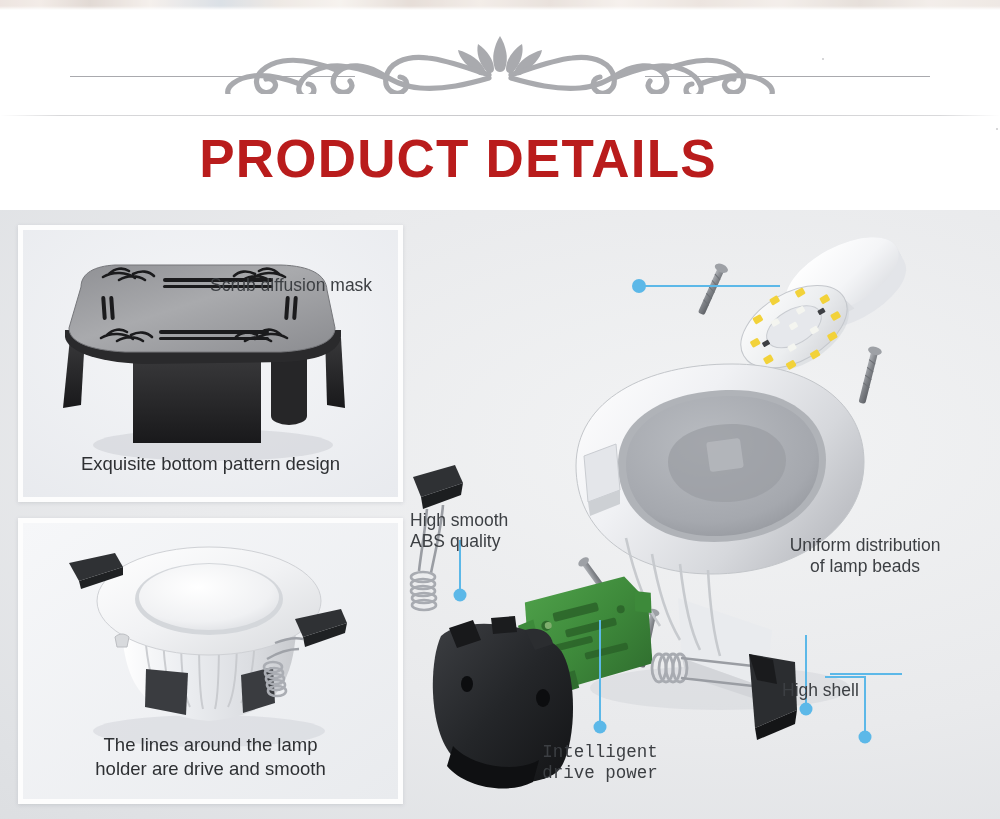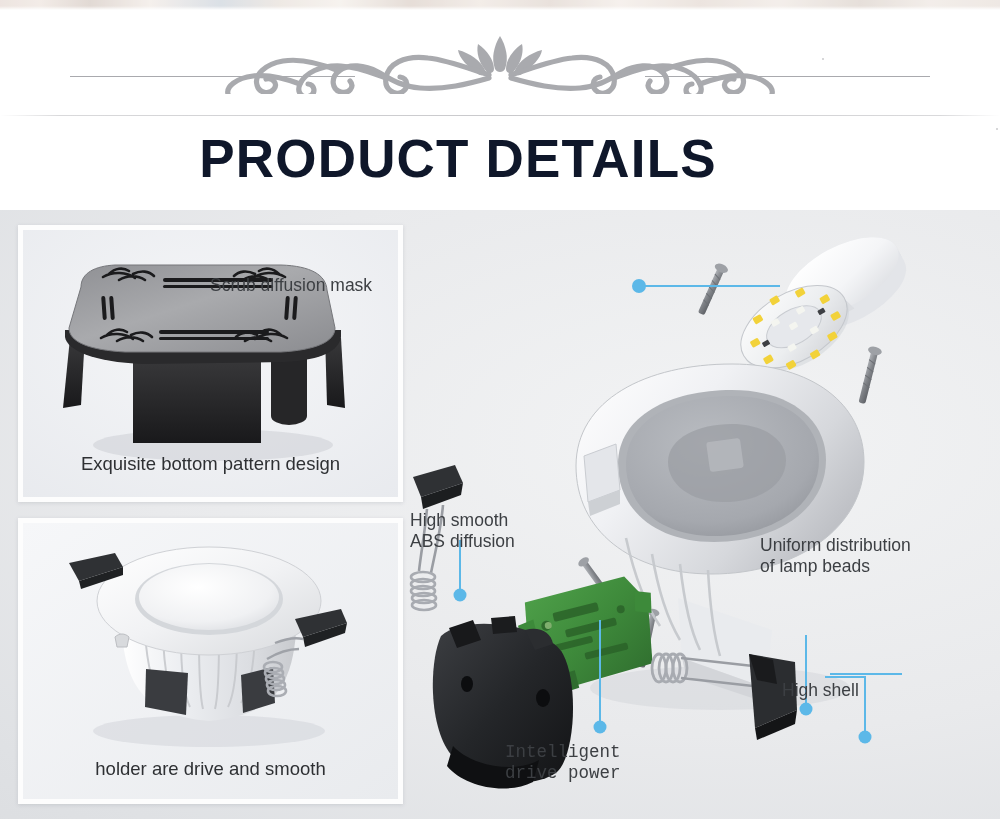--- a/index.html
+++ b/index.html
@@ -37,21 +37,21 @@
 
   .rule {
     position:absolute; left:0; top:105px; width:1000px; height:1px;
     background:linear-gradient(90deg,#ffffff 0%,#d9d9db 6%,#c9c9cc 50%,#d9d9db 94%,#ffffff 100%);
   }
 
   .page-title{
     position:absolute; left:0; top:118px; width:916px;
     text-align:center;
     font-size:53px; font-weight:bold; letter-spacing:1.2px;
-    color:#0f172a;
+    color:#b91c1c;
     line-height:62px;
     text-shadow:0 1px 0 #ffffff;
   }
 
   .speck{ position:absolute; width:2px; height:2px; background:#d7d7d9; }
 
   
   .body-area{
     position:absolute; left:0; top:210px; width:1000px; height:609px;
     background:
@@ -83,21 +83,21 @@
   
   .diagram{ position:absolute; left:405px; top:0px; width:595px; height:609px; }
   .diagram svg{ position:absolute; left:0; top:0; }
 
   
   .callout{
     position:absolute;
     color:#3c3f43; font-size:17.5px; line-height:21px;
     white-space:nowrap;
   }
-  .callout.center{ }
+  .callout.center{ text-align:center; }
   .callout.right{ }
 
   .lead-svg{ position:absolute; left:0; top:0; width:1000px; height:609px; pointer-events:none; }
 </style>
 </head>
 <body>
 
 <div id="page">
 
   <div class="top-strip"></div>
@@ -269,20 +269,21 @@
             <ellipse cx="251" cy="150" rx="9" ry="5"></ellipse>
             <ellipse cx="252" cy="156" rx="9" ry="5"></ellipse>
             <ellipse cx="253" cy="162" rx="9" ry="5"></ellipse>
             <ellipse cx="254" cy="168" rx="9" ry="5"></ellipse>
           </g>
 
           <path d="M92 114 C 96 110, 102 110, 106 114 L104 124 L94 124 Z" fill="#d8dadd" stroke="#bcbec2"></path>
         </svg>
       </div>
       <div class="card-caption cap-bottom">
+        <div>The lines around the lamp</div>
         <div>holder are drive and smooth</div>
       </div>
     </div>
 
     <div class="diagram">
       <svg width="595" height="609" viewBox="0 0 595 609" xmlns="http://www.w3.org/2000/svg">
         <defs>
           <linearGradient id="maskGrad" x1="0.2" y1="0" x2="0.9" y2="1">
             <stop offset="0" stop-color="#ffffff"></stop>
             <stop offset="0.55" stop-color="#f4f5f7"></stop>
@@ -496,21 +497,21 @@
         <circle cx="600" cy="517" r="6.5"></circle>
       </g>
     </svg>
 
     <div class="callout right" style="left:210px; top:65px; width:412px;">
       <span>Scrub diffusion mask</span>
     </div>
 
     <div class="callout" style="left:410px; top:300px;">
       <div>High smooth</div>
-      <div>ABS diffusion</div>
+      <div>ABS quality</div>
     </div>
 
     <div class="callout center" style="left:760px; top:325px; width:210px;">
       <div>Uniform distribution</div>
       <div>of lamp beads</div>
     </div>
 
     <div class="callout" style="left:782px; top:470px;">
       <span>High shell</span>
     </div>

